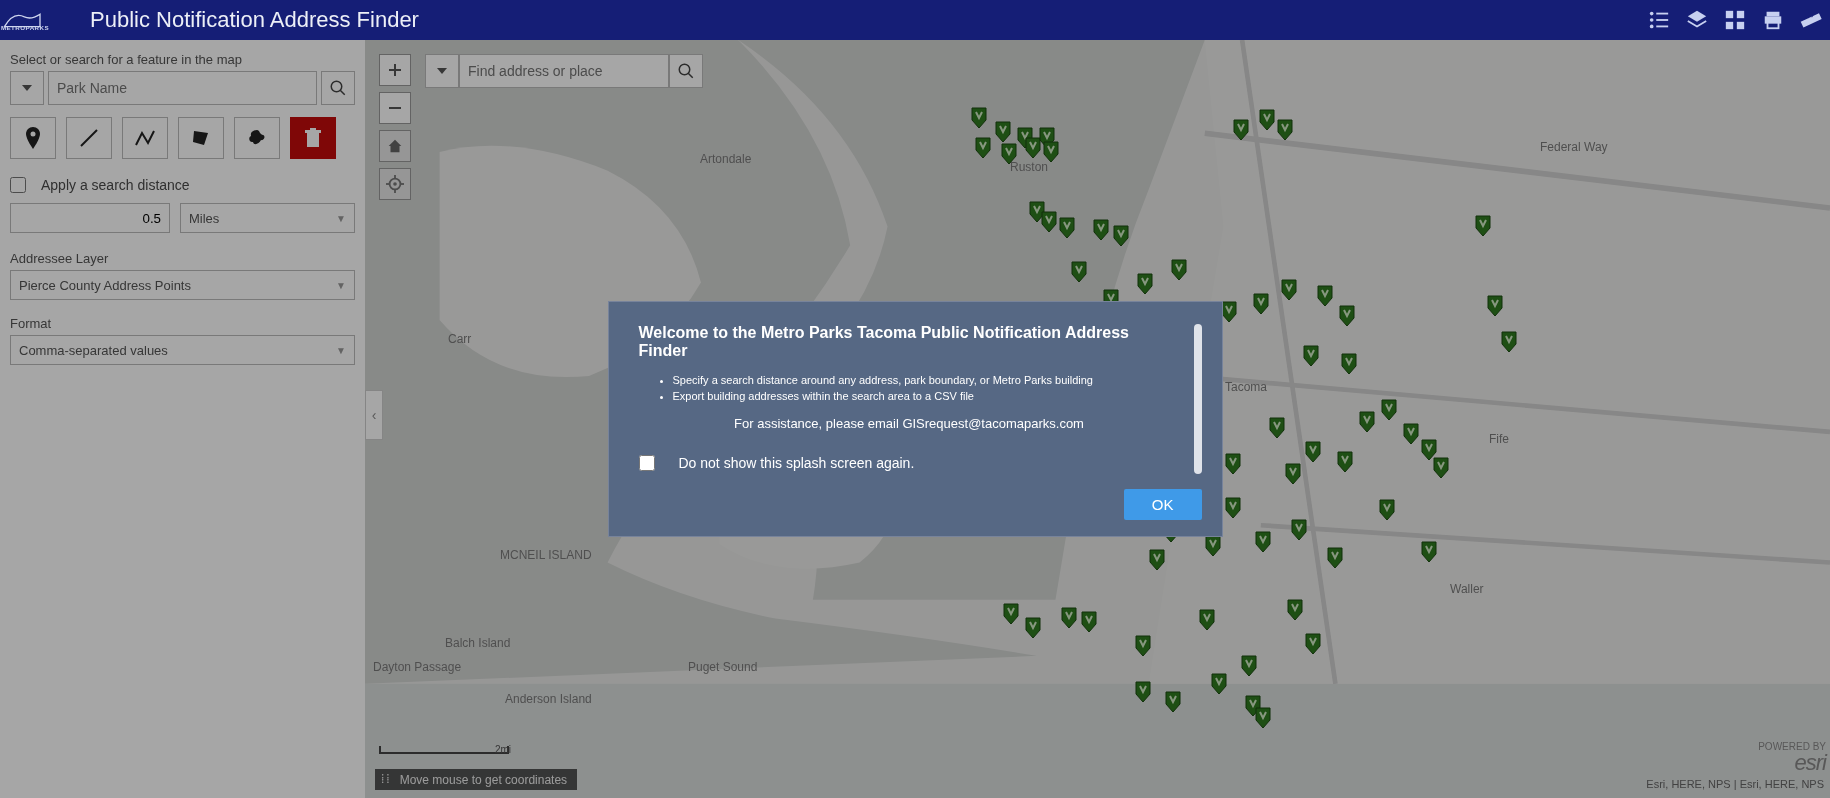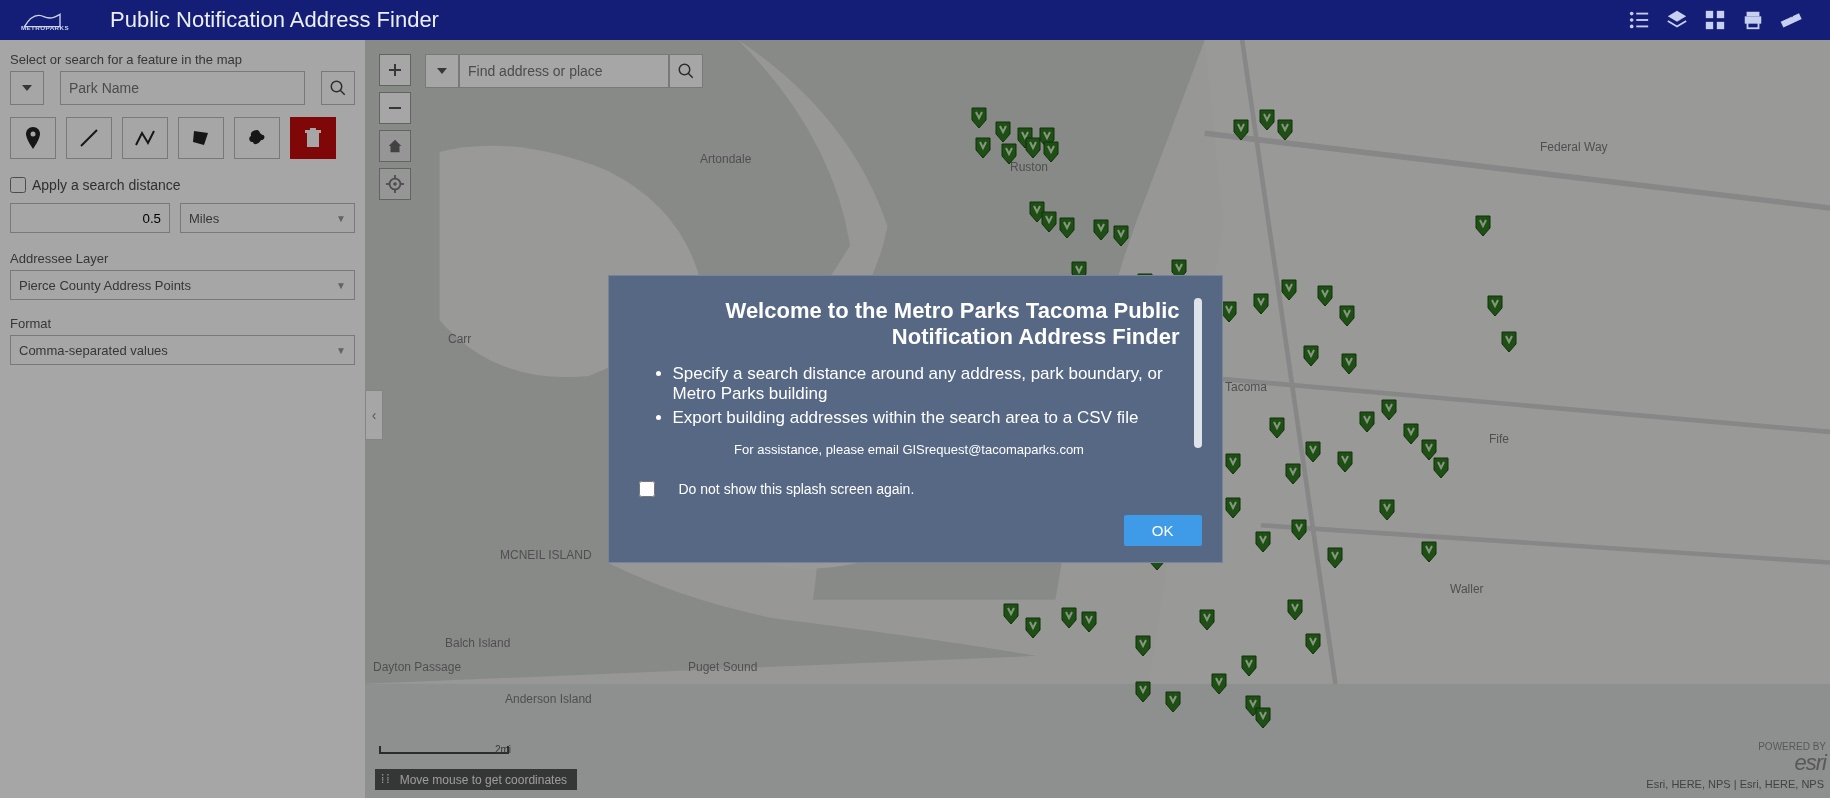--- a/index.html
+++ b/index.html
@@ -1,42 +1,42 @@
 <!DOCTYPE html>
 <html><head>
 <meta charset="utf-8">
 <style>
   * { box-sizing: border-box; margin: 0; padding: 0; }
   html, body { width: 100%; height: 100%; font-family: Arial, Helvetica, sans-serif; overflow: hidden; }
   body { display: flex; flex-direction: column; }
 
   
-  .header { background: #151e76; color: #fff; height: 40px; display: flex; align-items: center; padding: 0 20px; }
+  .header { background: #151e76; color: #fff; height: 40px; display: flex; align-items: center; padding: 0 0; }
   .logo-box { display: flex; align-items: center; gap: 6px; }
   .logo-svg { width: 80px; height: 30px; }
   .app-title { font-size: 22px; font-weight: 400; margin-left: 10px; color: #eceff7; }
   .header-spacer { flex: 1; }
   .header-tools { display: flex; align-items: center; gap: 8px; padding-right: 4px; }
   .ht-btn { width: 30px; height: 30px; display: flex; align-items: center; justify-content: center; cursor: pointer; }
   .ht-btn svg { fill: #c7d0f0; }
 
   
   .content { flex: 1; display: flex; position: relative; overflow: hidden; }
 
   
   .left-panel { width: 365px; background: #fff; color: #4a4a4a; position: relative; padding: 12px 10px; font-size: 14px; }
   .lp-label { font-size: 13px; color: #555; margin-bottom: 4px; display: block; }
-  .search-row { display: flex; gap: 16px; margin-bottom: 12px; }
+  .search-row { display: flex; gap: 4px; margin-bottom: 12px; }
   .dd-toggle { width: 34px; height: 34px; border: 1px solid #bbb; display: flex; align-items: center; justify-content: center; background: #fff; cursor: pointer; }
   .search-input { flex: 1; height: 34px; border: 1px solid #bbb; padding: 0 8px; font-size: 14px; }
   .search-btn { width: 34px; height: 34px; border: 1px solid #bbb; display: flex; align-items: center; justify-content: center; background: #fff; cursor: pointer; }
   .draw-row { display: flex; gap: 10px; margin-bottom: 18px; }
   .draw-btn { width: 46px; height: 42px; border: 1px solid #bbb; background: #fff; display: flex; align-items: center; justify-content: center; cursor: pointer; }
   .draw-btn.danger { background: #c30c0c; border-color: #c30c0c; }
-  .chk-row { display: flex; align-items: center; gap: 6px; margin-bottom: 10px; }
+  .chk-row { display: flex; align-items: center; gap: 15px; margin-bottom: 10px; }
   .chk-row input[type=checkbox] { width: 16px; height: 16px; }
   .dist-row { display: flex; gap: 10px; margin-bottom: 18px; }
   .dist-val { width: 160px; height: 30px; border: 1px solid #bbb; text-align: right; padding: 0 8px; }
   .select-box { border: 1px solid #bbb; height: 30px; background: #fff; display: flex; align-items: center; justify-content: space-between; padding: 0 8px; font-size: 13px; color: #555; flex: 1; cursor: pointer; }
   .select-box .caret { color: #999; font-size: 10px; }
   .section { margin-bottom: 16px; }
   .full-select { width: 100%; }
 
   
   .map-area { flex: 1; position: relative; background: #d9dddc; overflow: hidden; }
@@ -59,23 +59,23 @@
   .coord-bar { position: absolute; left: 10px; bottom: 8px; background: rgba(70,70,70,0.92); color: #eee; font-size: 12px; padding: 3px 10px 3px 6px; display: flex; align-items: center; gap: 8px; }
   .coord-bar .grip { font-family: monospace; letter-spacing: 2px; }
   .attribution { position: absolute; right: 6px; bottom: 8px; font-size: 11px; color: #666; }
   .esri-logo { position: absolute; right: 4px; bottom: 24px; font-size: 10px; color: #888; text-align: right; line-height: 1; }
   .esri-logo .big { font-size: 22px; font-style: italic; letter-spacing: -1px; }
 
   
   .overlay { position: absolute; inset: 0; background: rgba(0,0,0,0.35); display: flex; align-items: center; justify-content: center; z-index: 50; }
   .modal { width: 615px; background: #566884; color: #fff; border: 1px solid #77839b; padding: 22px 20px 16px 30px; position: relative; }
   .modal-inner { position: relative; padding-right: 22px; }
-  .modal h2 { font-size: 22px; text-align: right; font-weight: bold; margin-bottom: 14px; }
+  .modal h2 { font-size: 16px; text-align: left; font-weight: bold; margin-bottom: 14px; }
   .modal .sub { text-align: center; font-size: 13px; margin-bottom: 12px; font-weight: bold; }
-  .modal ul { margin: 0 0 14px 34px; font-size: 17px; }
+  .modal ul { margin: 0 0 14px 34px; font-size: 11px; }
   .modal ul li { margin-bottom: 4px; }
   .modal .assist { text-align: center; font-size: 13px; margin-bottom: 24px; }
   .modal .chk-line { display: flex; align-items: center; gap: 24px; font-size: 14px; margin-bottom: 18px; }
   .modal .chk-line input { width: 16px; height: 16px; }
   .modal-scroll { position: absolute; right: 0; top: 0; width: 8px; height: 150px; background: #dfe3ea; border-radius: 4px; }
   .modal-buttons { display: flex; justify-content: flex-end; }
   .ok-btn { background: #3f9ae8; color: #fff; border: none; padding: 7px 28px; font-size: 15px; border-radius: 2px; cursor: pointer; }
 
   svg { display: block; }
 </style>

